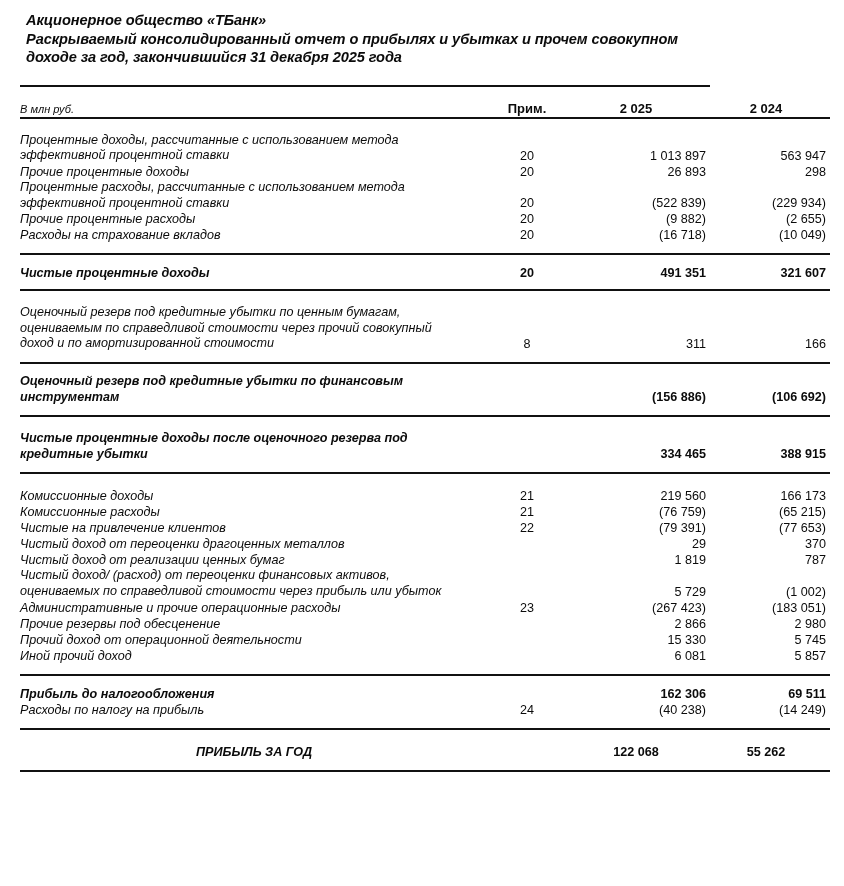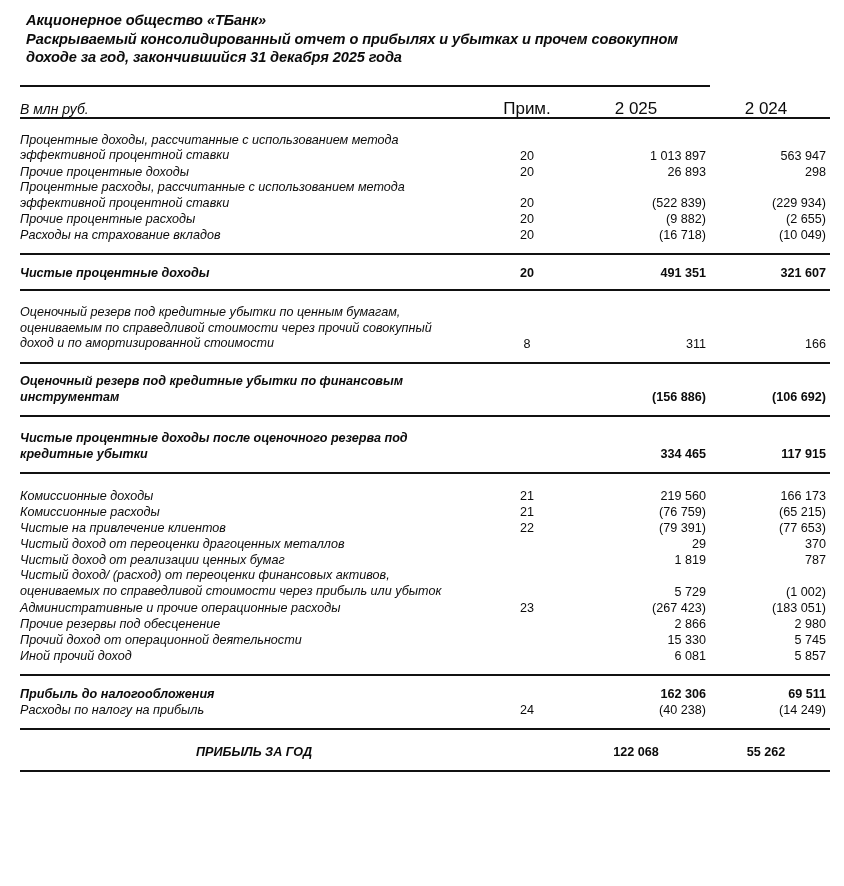--- a/index.html
+++ b/index.html
@@ -85,26 +85,26 @@
     padding-right: 10px;
     white-space: nowrap;
   }
   .cell-num.y2 {
     padding-right: 4px;
   }
 
   
   .hdr .cell-label {
     font-style: italic;
-    font-size: 14px;
+    font-size: 11px;
   }
   .hdr .cell-note,
   .hdr .cell-num {
-    font-weight: normal;
-    font-size: 17px;
+    font-weight: bold;
+    font-size: 13px;
     text-align: center;
   }
   .hdr td { padding-bottom: 3px; }
 
   tr.bold td { font-weight: bold; }
   tr.caps td { font-weight: bold; text-align: center; }
 
   
   td.spacer { line-height: 1px; font-size: 1px; }
 
@@ -270,21 +270,21 @@
       </tr>
       <tr>
           <td colspan="4" class="spacer sec-gap-14"></td>
         </tr>
 
       <tr class="bold two-line">
         <td class="cell-label">Чистые процентные доходы после оценочного резерва под
 кредитные убытки</td>
         <td class="cell-note"></td>
         <td class="cell-num">334 465</td>
-        <td class="cell-num y2">117 915</td>
+        <td class="cell-num y2">388 915</td>
       </tr>
 
       <tr>
           <td colspan="4" class="spacer sec-gap-10"></td>
         </tr>
       <tr class="rule-row">
         <td colspan="4">
             <hr>
           </td>
       </tr>

